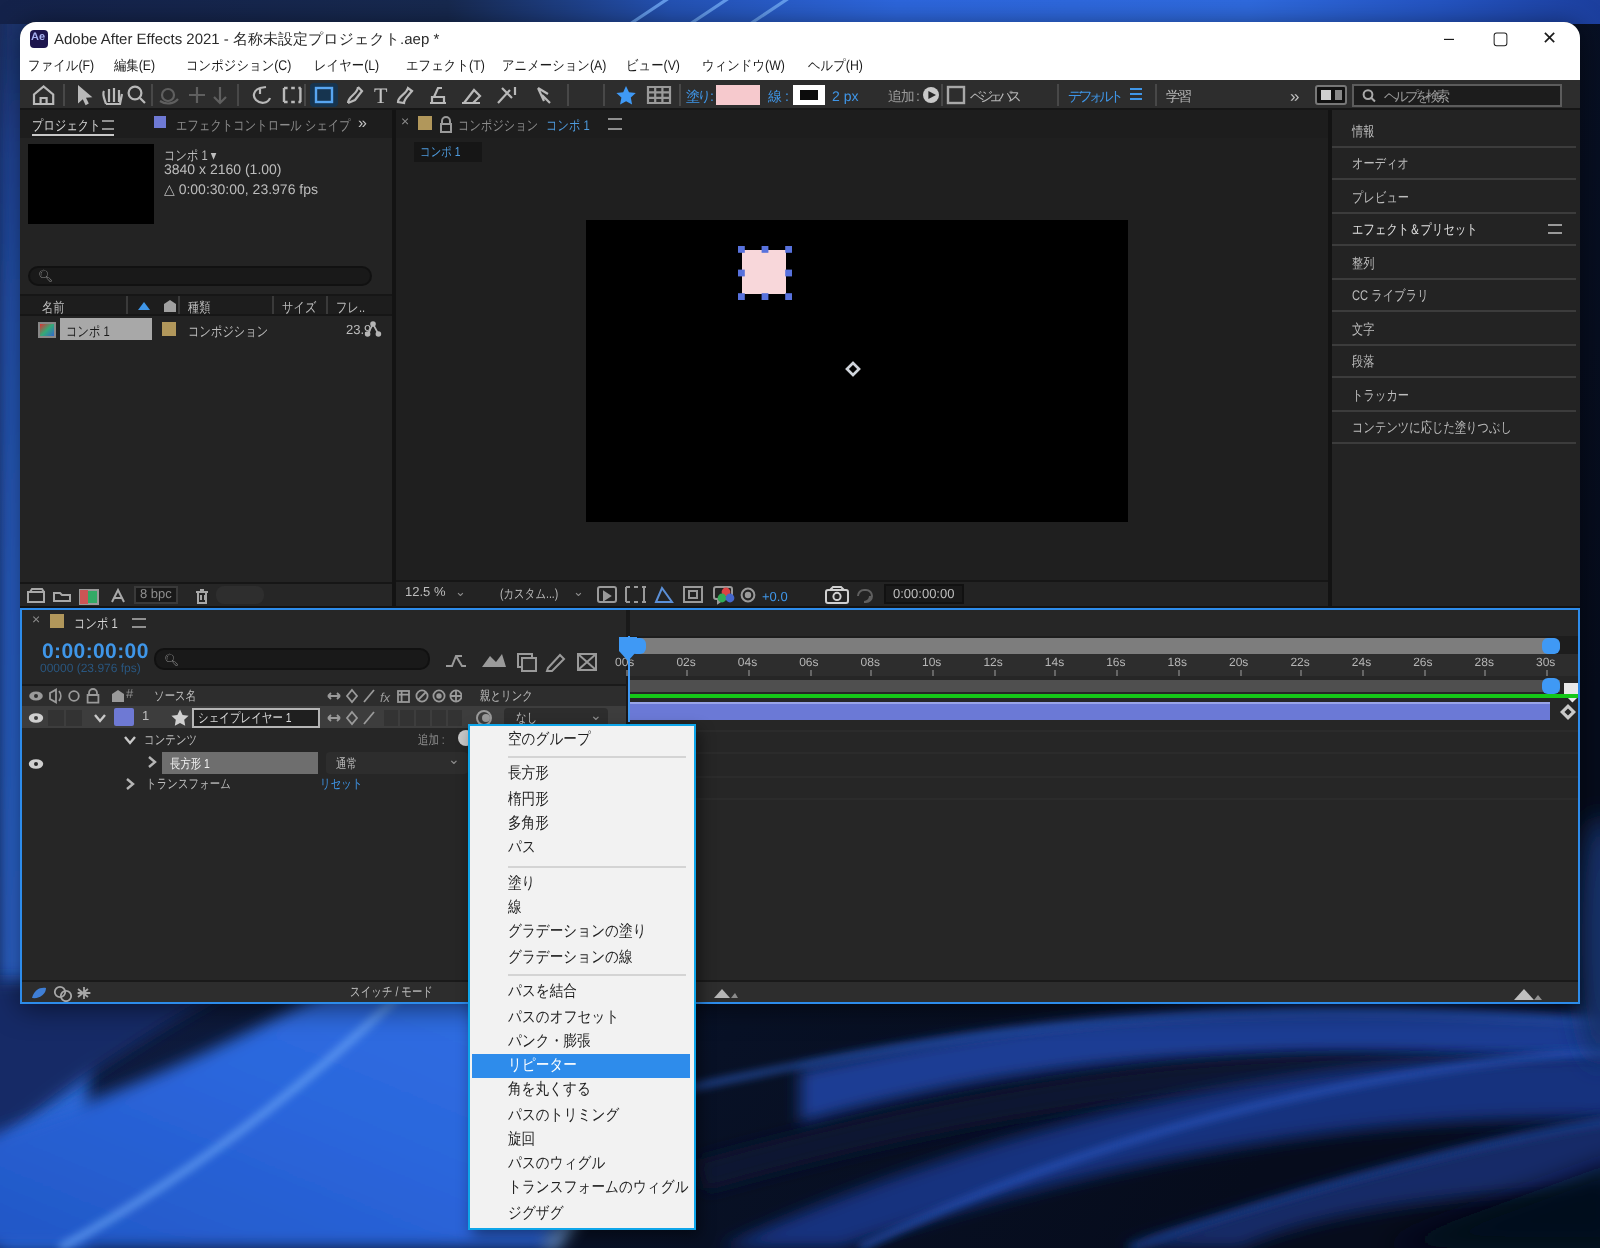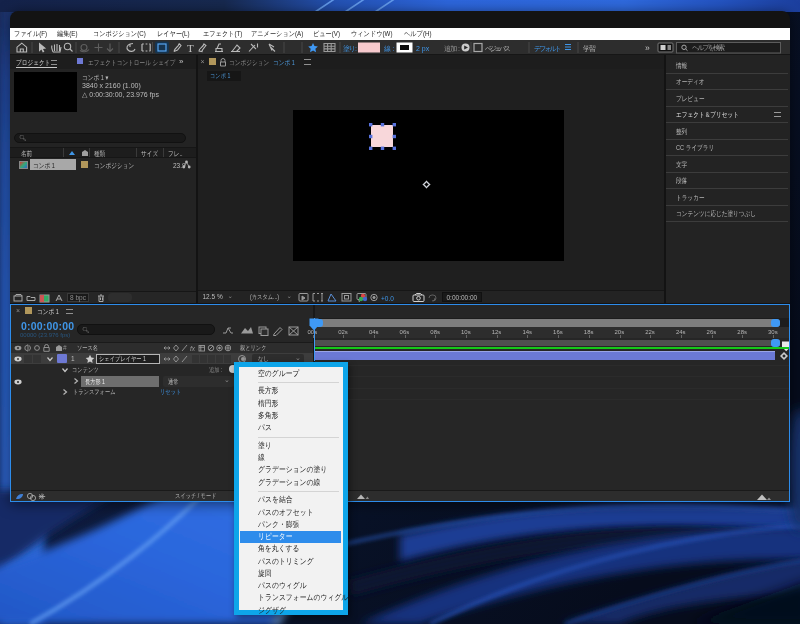--- a/index.html
+++ b/index.html
@@ -96,20 +96,27 @@
   <path d="M560,624 C 680,585 760,565 810,558 L810,595 C 740,595 660,605 620,624 Z" fill="#122a68" filter="url(#b4)"></path>
   <path d="M565,624 C 690,582 770,566 810,560" stroke="#2450b0" stroke-width="2" fill="none" filter="url(#b2)"></path>
   <path d="M690,624 L810,580 L810,624 Z" fill="#060d1d" filter="url(#b6)"></path>
   <ellipse cx="800" cy="470" rx="13" ry="62" fill="#16306a" filter="url(#b6)"></ellipse>
   <rect x="0" y="0" width="800" height="12" fill="url(#topband)"></rect>
   <g stroke="#6aa2f0" stroke-width="1.6" opacity="0.9">
       <path d="M312,14 L336,-2 M342,14 L366,-2 M372,14 L396,-2"></path>
     </g>
 </svg>
 <div id="win">
+  <div id="titlebar">
+    <div class="abs" style="left:4.5px;top:4px;width:9px;height:8.5px;background:#1d164e;border-radius:2px;color:#a9b3f2;font-size:5.5px;font-weight:bold;text-align:center;line-height:8.5px;">Ae</div>
+    <div id="titletext">Adobe After Effects 2021 - 名称未設定プロジェクト.aep *</div>
+    <div class="wbtn" style="left:712px;">–</div>
+    <div class="wbtn" style="left:736px;">▢</div>
+    <div class="wbtn" style="left:761px;">✕</div>
+  </div>
   <div id="menubar">
     <div class="mitem" style="left:4px;">ファイル(F)</div>
     <div class="mitem" style="left:47px;">編集(E)</div>
     <div class="mitem" style="left:83px;">コンポジション(C)</div>
     <div class="mitem" style="left:147px;">レイヤー(L)</div>
     <div class="mitem" style="left:193px;">エフェクト(T)</div>
     <div class="mitem" style="left:241px;">アニメーション(A)</div>
     <div class="mitem" style="left:303px;">ビュー(V)</div>
     <div class="mitem" style="left:341px;">ウィンドウ(W)</div>
     <div class="mitem" style="left:394px;">ヘルプ(H)</div>
@@ -528,21 +535,21 @@
     <div class="abs" style="left:304px;top:71px;width:474px;height:1px;background:#2b2b2b;"></div>
     <div class="abs" style="left:304px;top:82.5px;width:474px;height:1px;background:#2b2b2b;"></div>
     <div class="abs" style="left:304px;top:94px;width:474px;height:1px;background:#2b2b2b;"></div>
 
     <div class="abs" style="left:302.5px;top:13px;width:1.5px;height:43px;background:#3f99f5;"></div>
     <svg class="abs" style="left:297px;top:13px;" width="12" height="14">
         <path d="M1.5,0.5 h9 v7 L6,12.5 L1.5,7.5 Z" fill="#3f99f5"></path>
       </svg>
   </div>
 </div>
-<div id="popup" class="abs" style="left:233.5px;top:362px;width:114px;height:252.5px;background:#f2f2f2;border:5px solid #0ea5e9;box-shadow:2px 3px 7px rgba(0,0,0,.45);padding-top:0.5px;">
+<div id="popup" class="abs" style="left:233.5px;top:362px;width:114px;height:252.5px;background:#f2f2f2;border:1px solid #0ea5e9;box-shadow:2px 3px 7px rgba(0,0,0,.45);padding-top:0.5px;">
   <div class="mi"><span>空のグループ</span></div>
   <div class="msep"></div>
   <div class="mi"><span>長方形</span></div>
   <div class="mi"><span>楕円形</span></div>
   <div class="mi"><span>多角形</span></div>
   <div class="mi"><span>パス</span></div>
   <div class="msep"></div>
   <div class="mi"><span>塗り</span></div>
   <div class="mi"><span>線</span></div>
   <div class="mi"><span>グラデーションの塗り</span></div>

